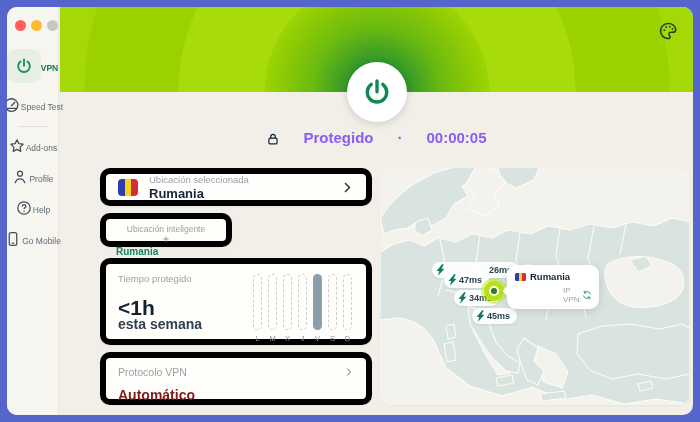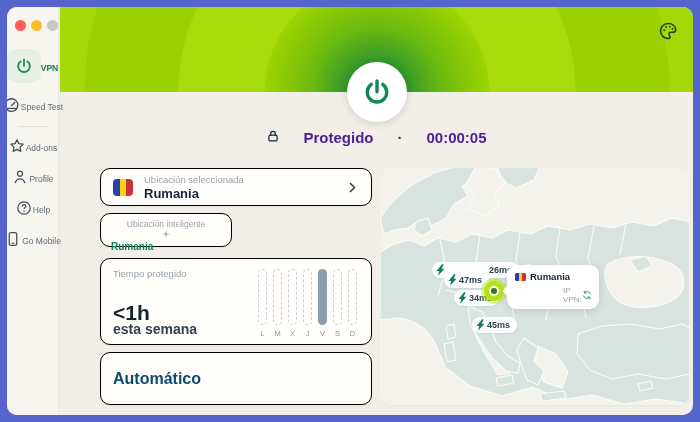--- a/index.html
+++ b/index.html
@@ -40,26 +40,26 @@
   }
   .palette-btn { position:absolute; top:14px; right:15px; width:20px; height:20px;
                  color:#1d431d; z-index:9; cursor:pointer; background:none; border:none; }
 
   .power-btn { position:absolute; left:340px; top:55px; width:60px; height:60px;
                border-radius:50%; background:#ffffff; border:none; cursor:pointer; z-index:9;
                box-shadow:0 2px 8px rgba(0,0,0,.14);
                display:flex; align-items:center; justify-content:center; color:#0f8a52; }
 
   .status { position:absolute; top:122px; left:53px; right:0; z-index:4;
-            display:flex; justify-content:center; align-items:flex-start; gap:23px;
-            color:#4c1d95; font-size:15px; font-weight:700; }
+            display:flex; justify-content:center; align-items:flex-end; gap:23px;
+            color:#8b5cf6; font-size:15px; font-weight:700; }
   .status .sep { margin:0 1px; }
 
   
-  .card { position:absolute; background:#fffefb; border:1px solid #000000; border-radius:10px;
+  .card { position:absolute; background:#fffefb; border:6px solid #000000; border-radius:10px;
           box-shadow:0 1px 2px rgba(16,24,40,.05); }
   .lbl { color:#98a1a9; }
 
   .card-loc { left:93px; top:161px; width:272px; height:38px;
               display:flex; align-items:center; padding:0 12px; cursor:pointer; }
   .flag { width:20px; height:17px; border-radius:4px; margin-right:11px; flex:none;
           background:linear-gradient(90deg,#2b3fa8 0 33.3%,#fcd216 33.3% 66.6%,#cf2e3b 66.6% 100%); }
   .card-loc .txt .lbl { font-size:9.5px; }
   .card-loc .txt .val { font-size:13px; font-weight:700; color:#16253c; margin-top:1px; }
   .chev { margin-left:auto; color:#2a3a4c; display:flex; }
@@ -80,21 +80,21 @@
   .bar { width:9px; height:56px; border-radius:5px; }
   .bar.empty { border:1.4px dashed #c9cfd7; }
   .bar.filled { background:#8a9eac; }
   .daylabels { display:flex; gap:6px; margin-top:4px; }
   .daylabels span { width:9px; text-align:center; font-size:7.5px; color:#8b949d; }
 
   .card-proto { left:93px; top:345px; width:272px; height:53px; padding:8px 12px; cursor:pointer; }
   .proto-row { display:flex; justify-content:space-between; align-items:center; }
   .proto-row .lbl { font-size:10.5px; }
   .proto-row .chev2 { color:#9aa2ab; display:flex; }
-  .proto-val { font-size:16px; font-weight:700; color:#0c4a6e; margin-top:9px; }
+  .proto-val { font-size:14px; font-weight:700; color:#7f1d1d; margin-top:9px; }
 
   
   .map { position:absolute; left:373px; top:161px; width:310px; height:237px;
          border-radius:12px; overflow:hidden; background:#f3f2ec;
          box-shadow:0 1px 2px rgba(16,24,40,.05); }
   .map svg.geo { position:absolute; inset:0; }
 
   .ping { position:absolute; display:flex; align-items:center; gap:2px;
           background:rgba(255,255,255,.92); border-radius:9px; padding:2px 7px 2px 4px;
           font-size:9px; font-weight:700; color:#2c4350; box-shadow:0 1px 2px rgba(0,0,0,.08); }
@@ -273,20 +273,28 @@
           <span>X</span>
           <span>J</span>
           <span>V</span>
           <span>S</span>
           <span>D</span>
         </div>
       </div>
     </div>
 
     <div class="card card-proto">
+      <div class="proto-row">
+        <span class="lbl">Protocolo VPN</span>
+        <span class="chev2">
+          <svg viewBox="0 0 16 16" width="10" height="10" fill="none" stroke="currentColor" stroke-width="1.8" stroke-linecap="round" stroke-linejoin="round">
+            <path d="M5.5 3l5 5-5 5"></path>
+          </svg>
+        </span>
+      </div>
       <div class="proto-val">Automático</div>
     </div>
 
     <div class="map">
       <svg class="geo" viewBox="0 0 310 237" width="310" height="237">
         <rect x="0" y="0" width="310" height="237" fill="#f3f2ec"></rect>
         <g fill="#d9e4e0" stroke="#fcfbf6" stroke-width="1.1" stroke-linejoin="round">
 
           <path d="M4,66 L0,50 L12,34 L30,18 L54,5 L78,-2 L100,-2 L94,12 L82,18 L88,28 L74,36 L66,50 L52,58 L40,52 L28,60 L14,62 Z"></path>
 
@@ -357,21 +365,21 @@
         <span>47ms</span>
       </div>
       <div class="ping" style="left:74px; top:122px; z-index:2;">
         <span class="bolt">
           <svg viewBox="0 0 10 13" width="9" height="12" fill="currentColor">
               <path d="M6.8 0 L0.6 7.6 H3.6 L2.2 13 L9.4 5.2 H6.2 L8.6 0 Z"></path>
             </svg>
         </span>
         <span>34ms</span>
       </div>
-      <div class="ping" style="left:92px; top:149px; z-index:2;">
+      <div class="ping" style="left:92px; top:140px; z-index:2;">
         <span class="bolt">
           <svg viewBox="0 0 10 13" width="9" height="12" fill="currentColor">
               <path d="M6.8 0 L0.6 7.6 H3.6 L2.2 13 L9.4 5.2 H6.2 L8.6 0 Z"></path>
             </svg>
         </span>
         <span>45ms</span>
       </div>
 
       <div class="marker">
         <div class="mid">

